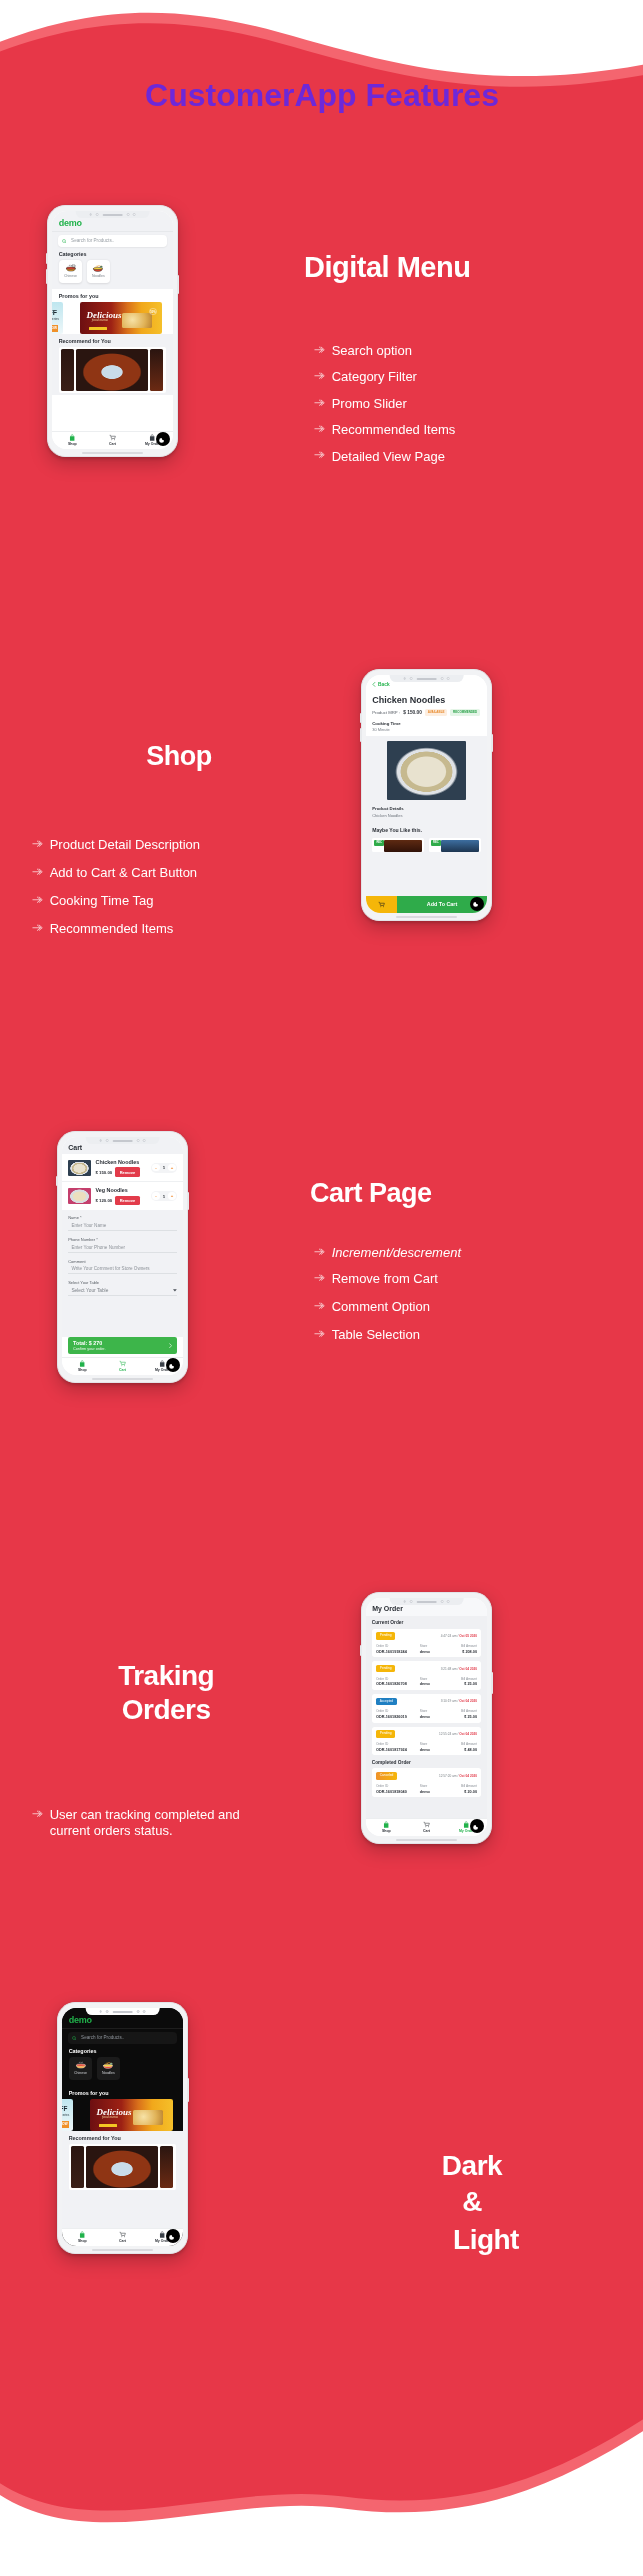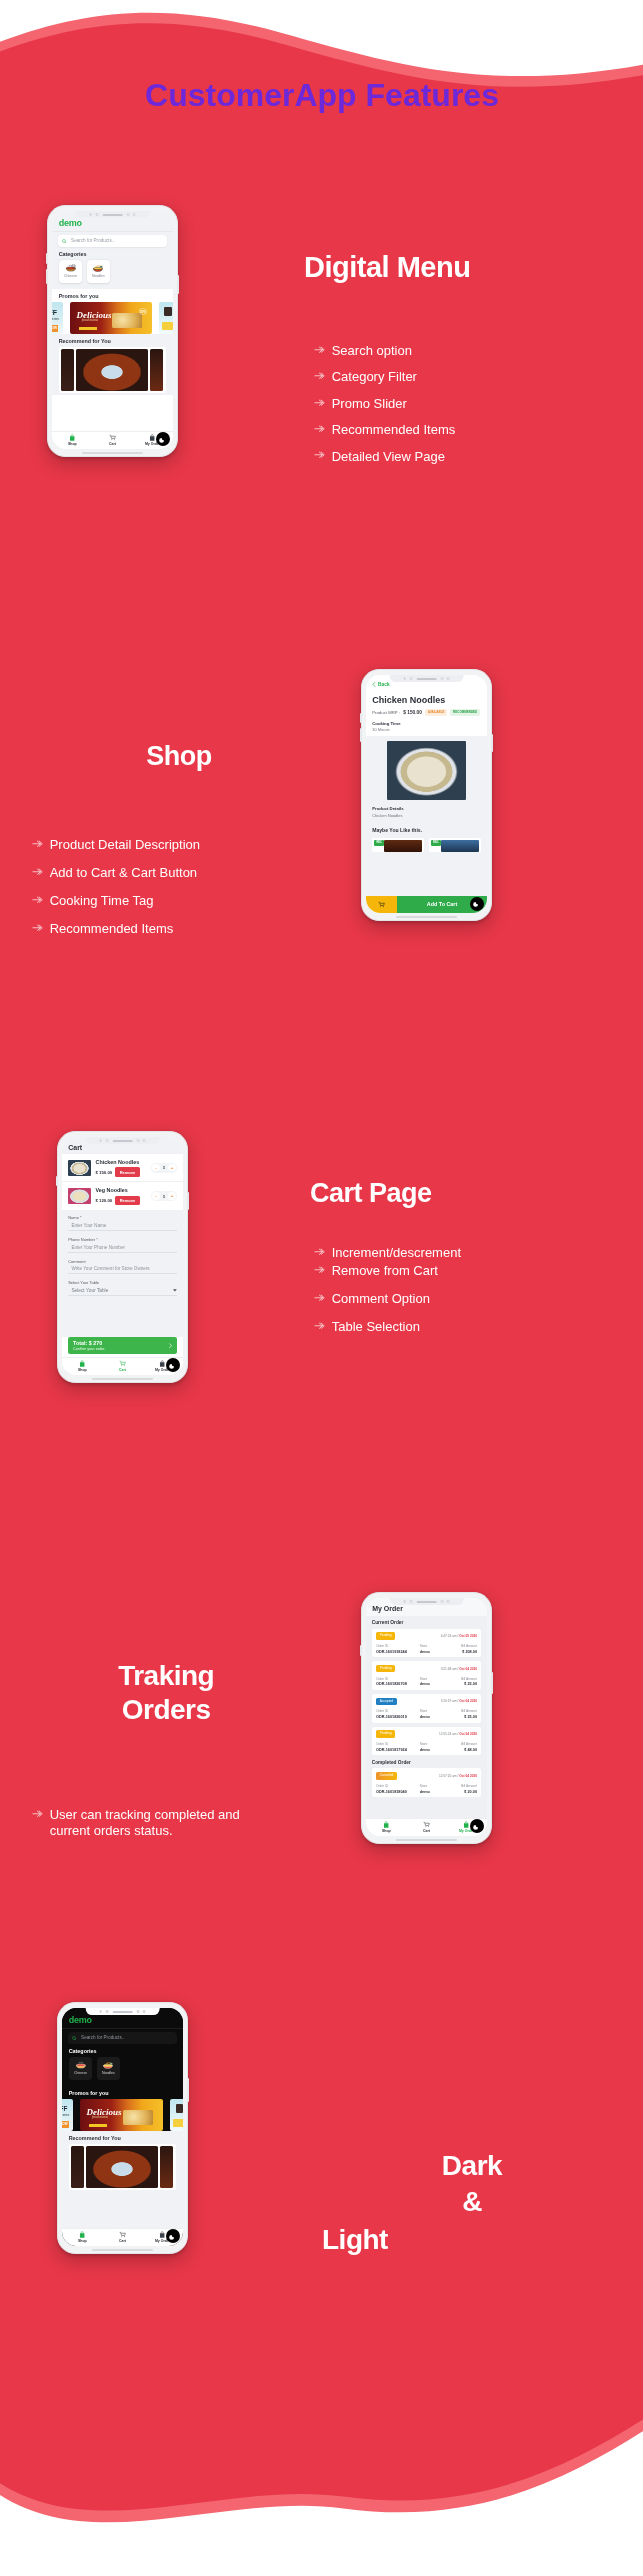--- a/index.html
+++ b/index.html
@@ -85,21 +85,21 @@
     display:flex; align-items:center; gap:3.8px; padding:0 4.8px;
     font-size:4.6px; color:#9aa0a6; box-shadow:0 0.5px 1.6px rgba(0,0,0,.09);
   }
   .sec-h{ font-size:5.4px; font-weight:bold; color:#2b2f36; padding:4.3px 6.4px 2.7px;}
   .cat-row{ display:flex; gap:4.3px; padding:0 6.4px 5.4px;}
   .cat-card{
     width:23.6px;height:23.6px;background:#fff;border-radius:3.8px;
     display:flex;flex-direction:column;align-items:center;justify-content:center;gap:1.1px;
     box-shadow:0 0.5px 2.1px rgba(0,0,0,.10); font-size:3.5px;color:#7b8189;
   }
-  .promo-strip{ display:flex; gap:7px; padding:0 0 0 0; height:32px; overflow:hidden;}
+  .promo-strip{ display:flex; gap:17px; padding:0 0 0 0; height:32px; overflow:hidden;}
   .promo-strip .p{ flex:0 0 auto; height:32px; border-radius:2.1px;}
   .rec-strip{ display:flex; gap:2.1px; height:42px; overflow:hidden; padding:0 6.4px;}
   .rec-strip .r{ flex:0 0 auto; height:42px; border-radius:1.6px;}
   .tabbar{
     margin-top:auto; background:#fff; height:18px; display:flex;
     align-items:center; border-top:0.5px solid #eceef0; position:relative;
   }
   .tab{ flex:1; text-align:center; font-size:3.5px; font-weight:bold; color:#2b2f36;}
   .tab .ti{ display:block; margin:0 auto 1.1px; }
   .moon-fab{
@@ -493,21 +493,21 @@
           <svg width="7" height="7" viewBox="0 0 20 20">
             <path d="M14.5 12.5A7 7 0 0 1 7.5 5.5a7 7 0 1 0 7 7z" fill="#fff"></path>
           </svg>
         </div>
       </div>
     </div>
   </div>
 
   <h2 class="section-title" style="left:310px; top:1180px; font-size:27px;">Cart Page</h2>
   <div class="bullets" style="left:314px; top:1245px; width:300px;">
-    <div class="bullet" style="margin-bottom:2px;">
+    <div class="bullet" style="margin-bottom:10px;font-style:italic;">
       <span class="arrow">
           <svg width="10.7" height="7.5" viewBox="0 0 24 16">
             <path d="M2 8h17M12 2l7 6-7 6M16 2l7 6-7 6" fill="none" stroke="#fff" stroke-width="1.5" stroke-linecap="round" stroke-linejoin="round"></path>
           </svg>
         </span>
       <span>Increment/descrement</span>
     </div>
     <div class="bullet" style="margin-bottom:11.8px;">
       <span class="arrow">
           <svg width="10.7" height="7.5" viewBox="0 0 24 16">
@@ -821,16 +821,16 @@
           <svg width="7" height="7" viewBox="0 0 20 20">
             <path d="M14.5 12.5A7 7 0 0 1 7.5 5.5a7 7 0 1 0 7 7z" fill="#fff"></path>
           </svg>
         </div>
       </div>
     </div>
   </div>
 
   <h2 class="section-title" style="left:322px; top:2152px; width:300px; text-align:center; font-size:28px;">Dark</h2>
   <h2 class="section-title" style="left:322px; top:2188px; width:300px; text-align:center; font-size:28px;">&amp;</h2>
-  <h2 class="section-title" style="left:322px; top:2226px; width:300px; font-size:28px;">Light</h2>
+  <h2 class="section-title" style="left:336px; top:2226px; width:300px; text-align:center; font-size:28px;">Light</h2>
 
 </div>
 
 
 </body></html>

